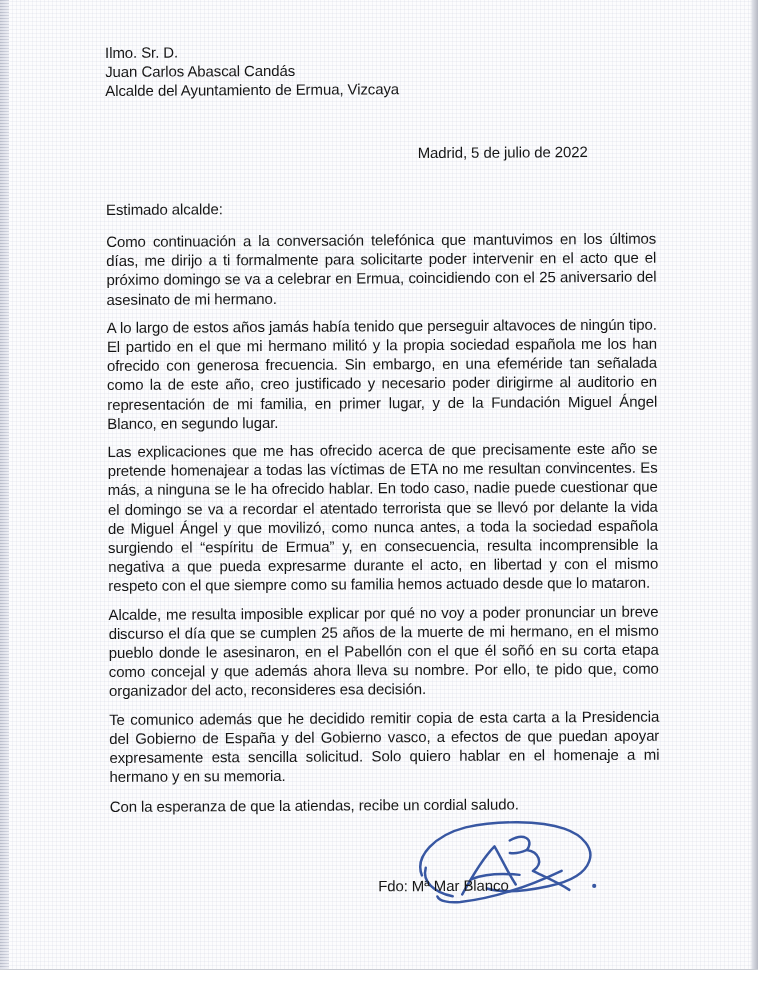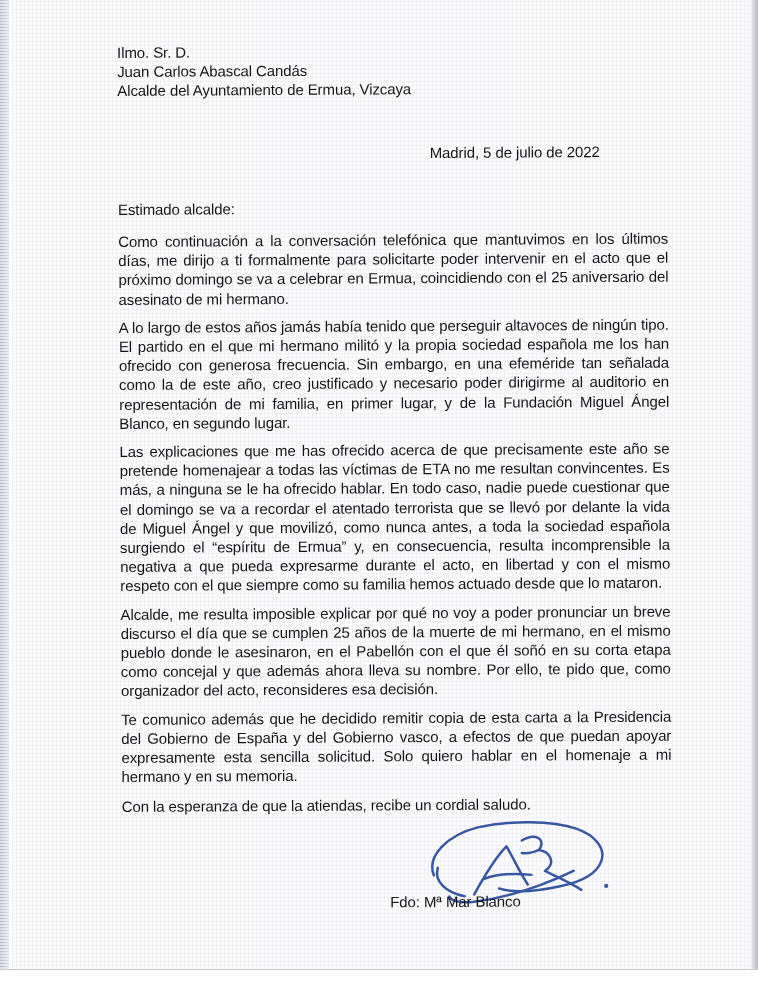--- a/index.html
+++ b/index.html
@@ -8,21 +8,20 @@
     background:#ffffff;
     font-family:"Liberation Sans", sans-serif;
   }
   
   .scan-page{
     position:absolute;left:0;top:0;right:0;bottom:30px;
     background-color:#fcfcfd;
     background-image:
       repeating-linear-gradient(0deg, rgba(176,182,205,0.13) 0px, rgba(176,182,205,0.13) 1px, transparent 1px, transparent 4px),
       repeating-linear-gradient(90deg, rgba(176,182,205,0.13) 0px, rgba(176,182,205,0.13) 1px, transparent 1px, transparent 4px);
-    margin-left: 12px;
   }
   .edge-left{
     position:absolute;left:0;top:0;bottom:30px;width:9px;
     background-image:
       repeating-linear-gradient(180deg, rgba(140,146,168,0.28) 0 1px, rgba(235,236,242,0.55) 1px 3px),
       linear-gradient(90deg,#c6c9d4 0%,#dfe1ea 55%,#f2f3f7 100%);
   }
   .edge-right{
     position:absolute;right:0;top:0;bottom:30px;width:8px;
     background:linear-gradient(270deg,#b6b9c3 0%,#d8dae2 60%,rgba(248,248,250,0) 100%);
@@ -38,21 +37,21 @@
     transform:rotate(-0.35deg);transform-origin:0 0;
   }
   .recipient div{white-space:nowrap;}
   .dateline{margin-top:44px;padding-left:312px;white-space:nowrap;}
   .salutation{margin-top:36px;}
   .para{text-align:justify;margin:9px 0 0 0;}
   .para.first{margin-top:13px;}
   .closing{margin:10px 0 0 0;}
   .sig-row{position:relative;height:96px;margin-top:4px;}
   .sig-svg{position:absolute;left:293px;top:0;}
-  .sig-label{position:absolute;left:268px;top:74px;white-space:nowrap;}
+  .sig-label{position:absolute;left:268px;top:58px;white-space:nowrap;}
 </style>
 </head>
 <body>
 
 <div class="scan-page">
   <div class="letter">
 
     <div class="recipient">
       <div>Ilmo. Sr. D.</div>
       <div>Juan Carlos Abascal Candás</div>

